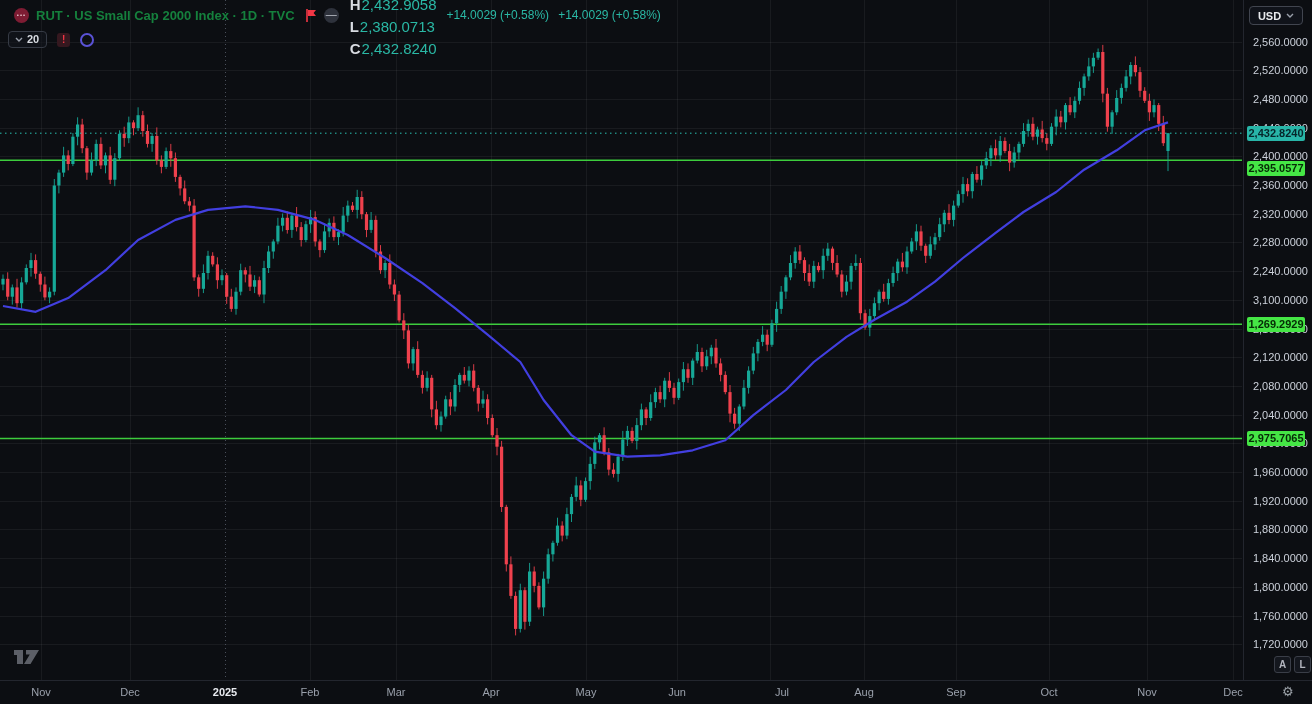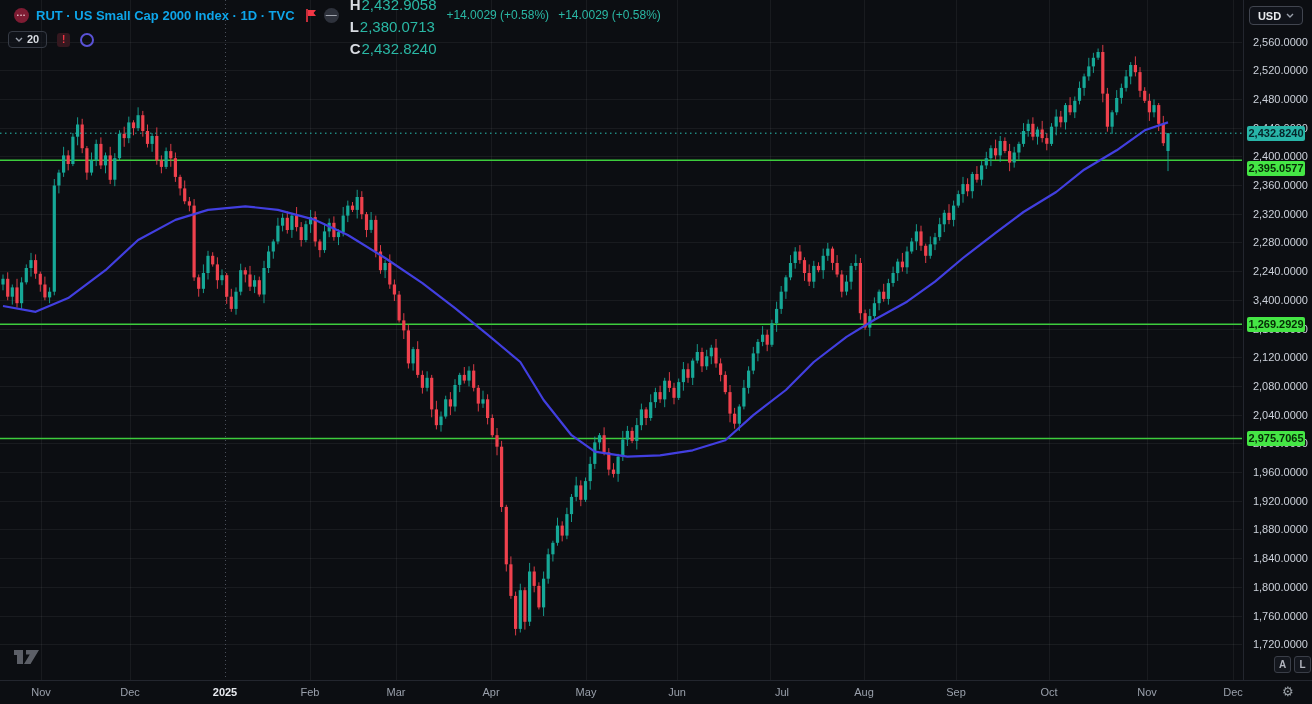--- a/index.html
+++ b/index.html
@@ -4,21 +4,21 @@
 <style>
   html,body{margin:0;padding:0;background:#0b0d10;}
   .app{position:relative;width:1312px;height:704px;background:#0c0e12;overflow:hidden;
        font-family:"Liberation Sans",sans-serif;-webkit-font-smoothing:antialiased;}
   #plot{position:absolute;left:0;top:0;}
   
   .legend{position:absolute;left:14px;top:5px;z-index:5;}
   .lrow1{display:flex;align-items:center;gap:7px;height:20px;}
   .symlogo{width:15px;height:15px;border-radius:50%;background:#7e1c33;color:#e9c7cf;
            font-size:6px;line-height:15px;text-align:center;letter-spacing:1px;flex:0 0 auto;}
-  .title{color:#0ea5e9;font-size:13px;font-weight:700;white-space:nowrap;}
+  .title{color:#15803d;font-size:13px;font-weight:700;white-space:nowrap;}
   .flag{flex:0 0 auto;margin-left:4px;}
   .circminus{width:15px;height:15px;border-radius:50%;background:#2e323c;color:#c3c7d0;
              text-align:center;line-height:13px;font-size:11px;flex:0 0 auto;}
   .ohlc{display:flex;gap:5px;font-size:15px;white-space:nowrap;margin-left:4px;flex-direction:column;}
   .ohlc .k{color:#d8dbe1;font-weight:700;}
   .ohlc .v{color:#2ab8a5;margin-left:1px;}
   .chg{color:#2ab8a5;font-size:12px;margin-left:2px;white-space:nowrap;}
   .lrow2{display:flex;align-items:center;gap:10px;margin-top:6px;margin-left:-6px;}
   .mabadge{display:flex;align-items:center;gap:4px;border:1px solid #363b45;border-radius:4px;
            padding:1px 7px 2px 6px;color:#d8dbe1;font-size:11px;font-weight:700;background:rgba(19,22,28,.6);}
@@ -637,21 +637,21 @@
     <div class="sqbtn" style="left:50px">L</div>
   <div class="tick" style="top: 35.5px;">2,560.0000</div>
       <div class="tick" style="top: 64.2px;">2,520.0000</div>
       <div class="tick" style="top: 92.9px;">2,480.0000</div>
       <div class="tick" style="top: 121.6px;">2,440.0000</div>
       <div class="tick" style="top: 150.3px;">2,400.0000</div>
       <div class="tick" style="top: 179px;">2,360.0000</div>
       <div class="tick" style="top: 207.7px;">2,320.0000</div>
       <div class="tick" style="top: 236.4px;">2,280.0000</div>
       <div class="tick" style="top: 265.1px;">2,240.0000</div>
-      <div class="tick" style="top: 293.8px;">3,400.0000</div>
+      <div class="tick" style="top: 293.8px;">3,100.0000</div>
       <div class="tick" style="top: 322.5px;">2,160.0000</div>
       <div class="tick" style="top: 351.2px;">2,120.0000</div>
       <div class="tick" style="top: 379.9px;">2,080.0000</div>
       <div class="tick" style="top: 408.6px;">2,040.0000</div>
       <div class="tick" style="top: 437.3px;">2,000.0000</div>
       <div class="tick" style="top: 466px;">1,960.0000</div>
       <div class="tick" style="top: 494.7px;">1,920.0000</div>
       <div class="tick" style="top: 523.4px;">1,880.0000</div>
       <div class="tick" style="top: 552.1px;">1,840.0000</div>
       <div class="tick" style="top: 580.8px;">1,800.0000</div>

